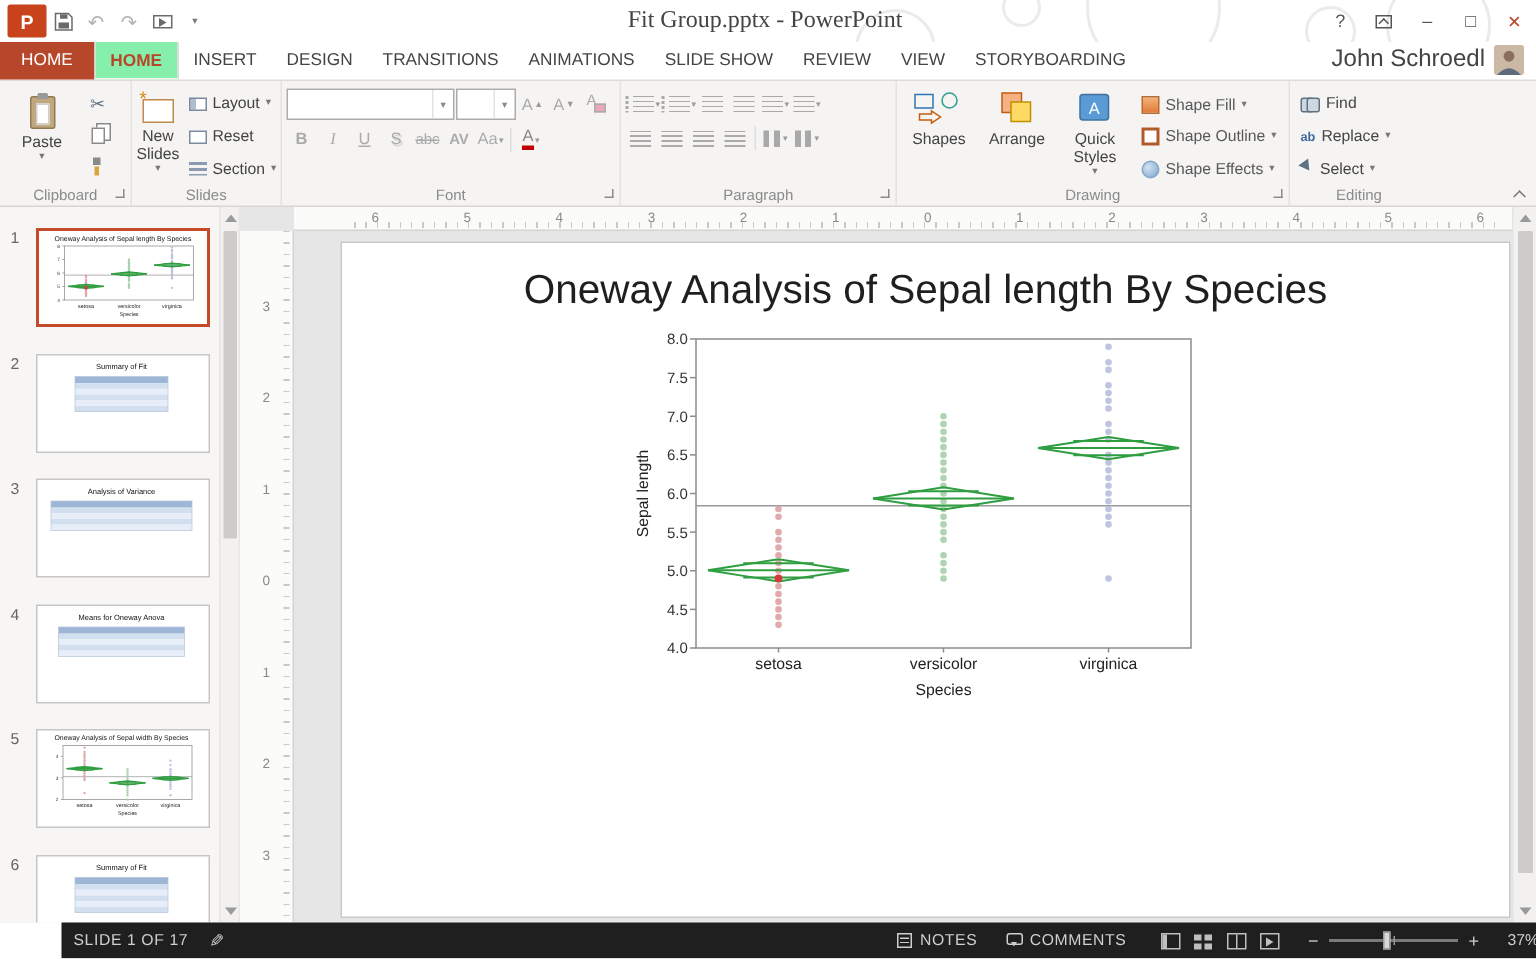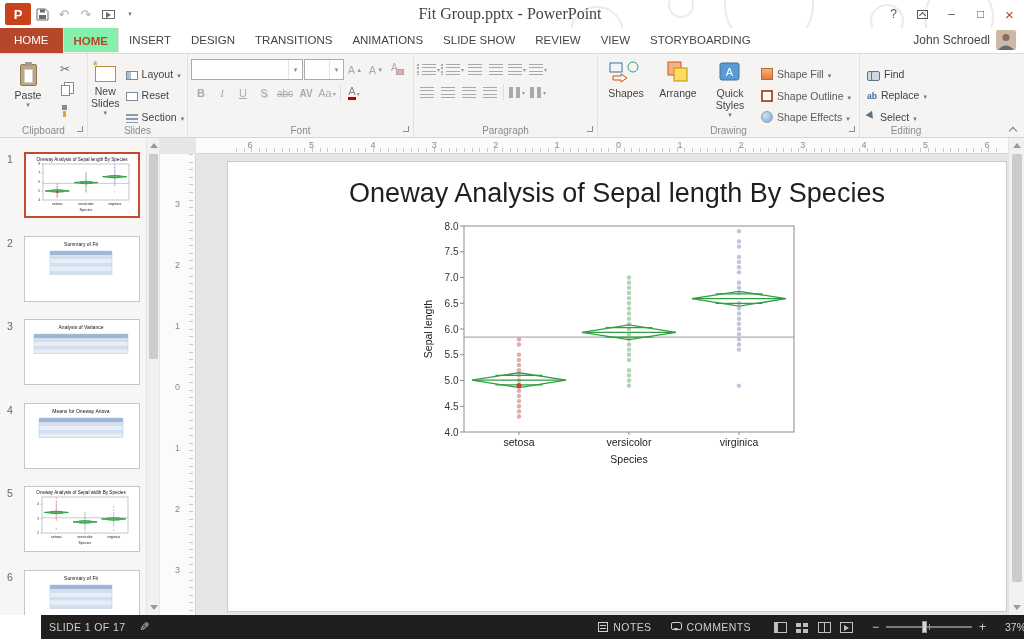--- a/index.html
+++ b/index.html
@@ -29,38 +29,38 @@
   .ic-ribbonopt{width:11px;height:9px;border:1px solid #555;position:relative;}
   .ic-ribbonopt::after{content:'';position:absolute;left:2px;top:2px;width:4px;height:4px;border-left:1px solid #555;border-top:1px solid #555;transform:rotate(45deg);}
 
   
   .tabrow{position:absolute;top:28px;left:0;right:0;height:26px;background:#fff;display:flex;align-items:flex-end;border-bottom:1px solid #DEDCDA;z-index:20;}
   .tabs{display:flex;height:26px;}
   .tab{height:26px;line-height:26px;padding:0 10px;font-size:11.5px;color:#444;white-space:nowrap;}
   .tab.file{background:#B7472A;color:#fff;padding:0 14px;}
   .tab.active{background:#86efac;border:1px solid #DEDCDA;border-bottom:1px solid #F5F4F2;margin-bottom:-1px;color:#B7472A;font-weight:bold;}
   .account{margin-left:auto;display:flex;align-items:center;gap:6px;padding-right:8px;height:26px;}
-  .account-name{font-size:12px;color:#444;}
+  .account-name{font-size:16px;color:#444;}
   .avatar{display:flex;}
 
   
   .ribbon{position:absolute;top:54px;left:0;right:0;height:84px;background:#F5F4F2;border-bottom:1px solid #D8D6D4;display:flex;z-index:10;}
   .rgroup{position:relative;height:100%;border-right:1px solid #E4E2E0;padding:3px 3px 15px;flex:none;}
   .rg-label{position:absolute;bottom:1px;left:0;right:0;text-align:center;font-size:10px;color:#8b8b8b;}
   .launcher{position:absolute;right:2px;bottom:3px;width:10px;height:10px;}
   .launcher::after{content:'';position:absolute;left:2px;top:2px;width:5px;height:5px;border-right:1px solid #8a8a8a;border-bottom:1px solid #8a8a8a;}
   .rg-body{display:flex;height:66px;gap:2px;}
   .rg-body.col{flex-direction:column;gap:3px;padding-top:2px;}
   .bigbtn{width:50px;display:flex;flex-direction:column;align-items:center;padding-top:3px;font-size:10.5px;color:#444;text-align:center;line-height:12px;}
   .bigbtn .bb-label{margin-top:3px;}
   .dda{font-size:7px;color:#777;line-height:8px;}
   .vstack{display:flex;flex-direction:column;gap:1px;padding-top:2px;}
   .sbtn{min-width:20px;height:20px;display:inline-flex;align-items:center;justify-content:center;font-size:11px;color:#444;}
   .sbtn.dim{color:#ABABAB;}
-  .mbtn{height:21px;display:flex;align-items:flex-end;gap:4px;font-size:10.5px;color:#444;padding:0 4px;white-space:nowrap;}
+  .mbtn{height:21px;display:flex;align-items:center;gap:4px;font-size:10.5px;color:#444;padding:0 4px;white-space:nowrap;}
   .tiny{font-style:normal;font-size:6px;margin-left:1px;color:#999;}
   .sep{width:1px;height:16px;background:#DDD;margin:0 2px;}
 
   .ic-paste{position:relative;width:17px;height:22px;background:#C0A87E;border:1px solid #8F7A55;border-radius:2px;margin-top:4px;}
   .ic-paste::before{content:'';position:absolute;left:3px;top:4px;right:3px;bottom:2px;background:#fff;border:1px solid #cfcfcf;}
   .ic-paste::after{content:'';position:absolute;left:4px;top:-3px;width:7px;height:4px;background:#9a9a9a;border-radius:1px;}
   .scissors{font-size:12px;color:#5f6f7f;}
   .ic-copy{position:relative;width:9px;height:11px;border:1px solid #8a8a8a;background:#fff;}
   .ic-copy::before{content:'';position:absolute;left:2px;top:-4px;width:8px;height:10px;border:1px solid #8a8a8a;background:#fff;z-index:-1;}
   .ic-painter{position:relative;width:10px;height:12px;}

